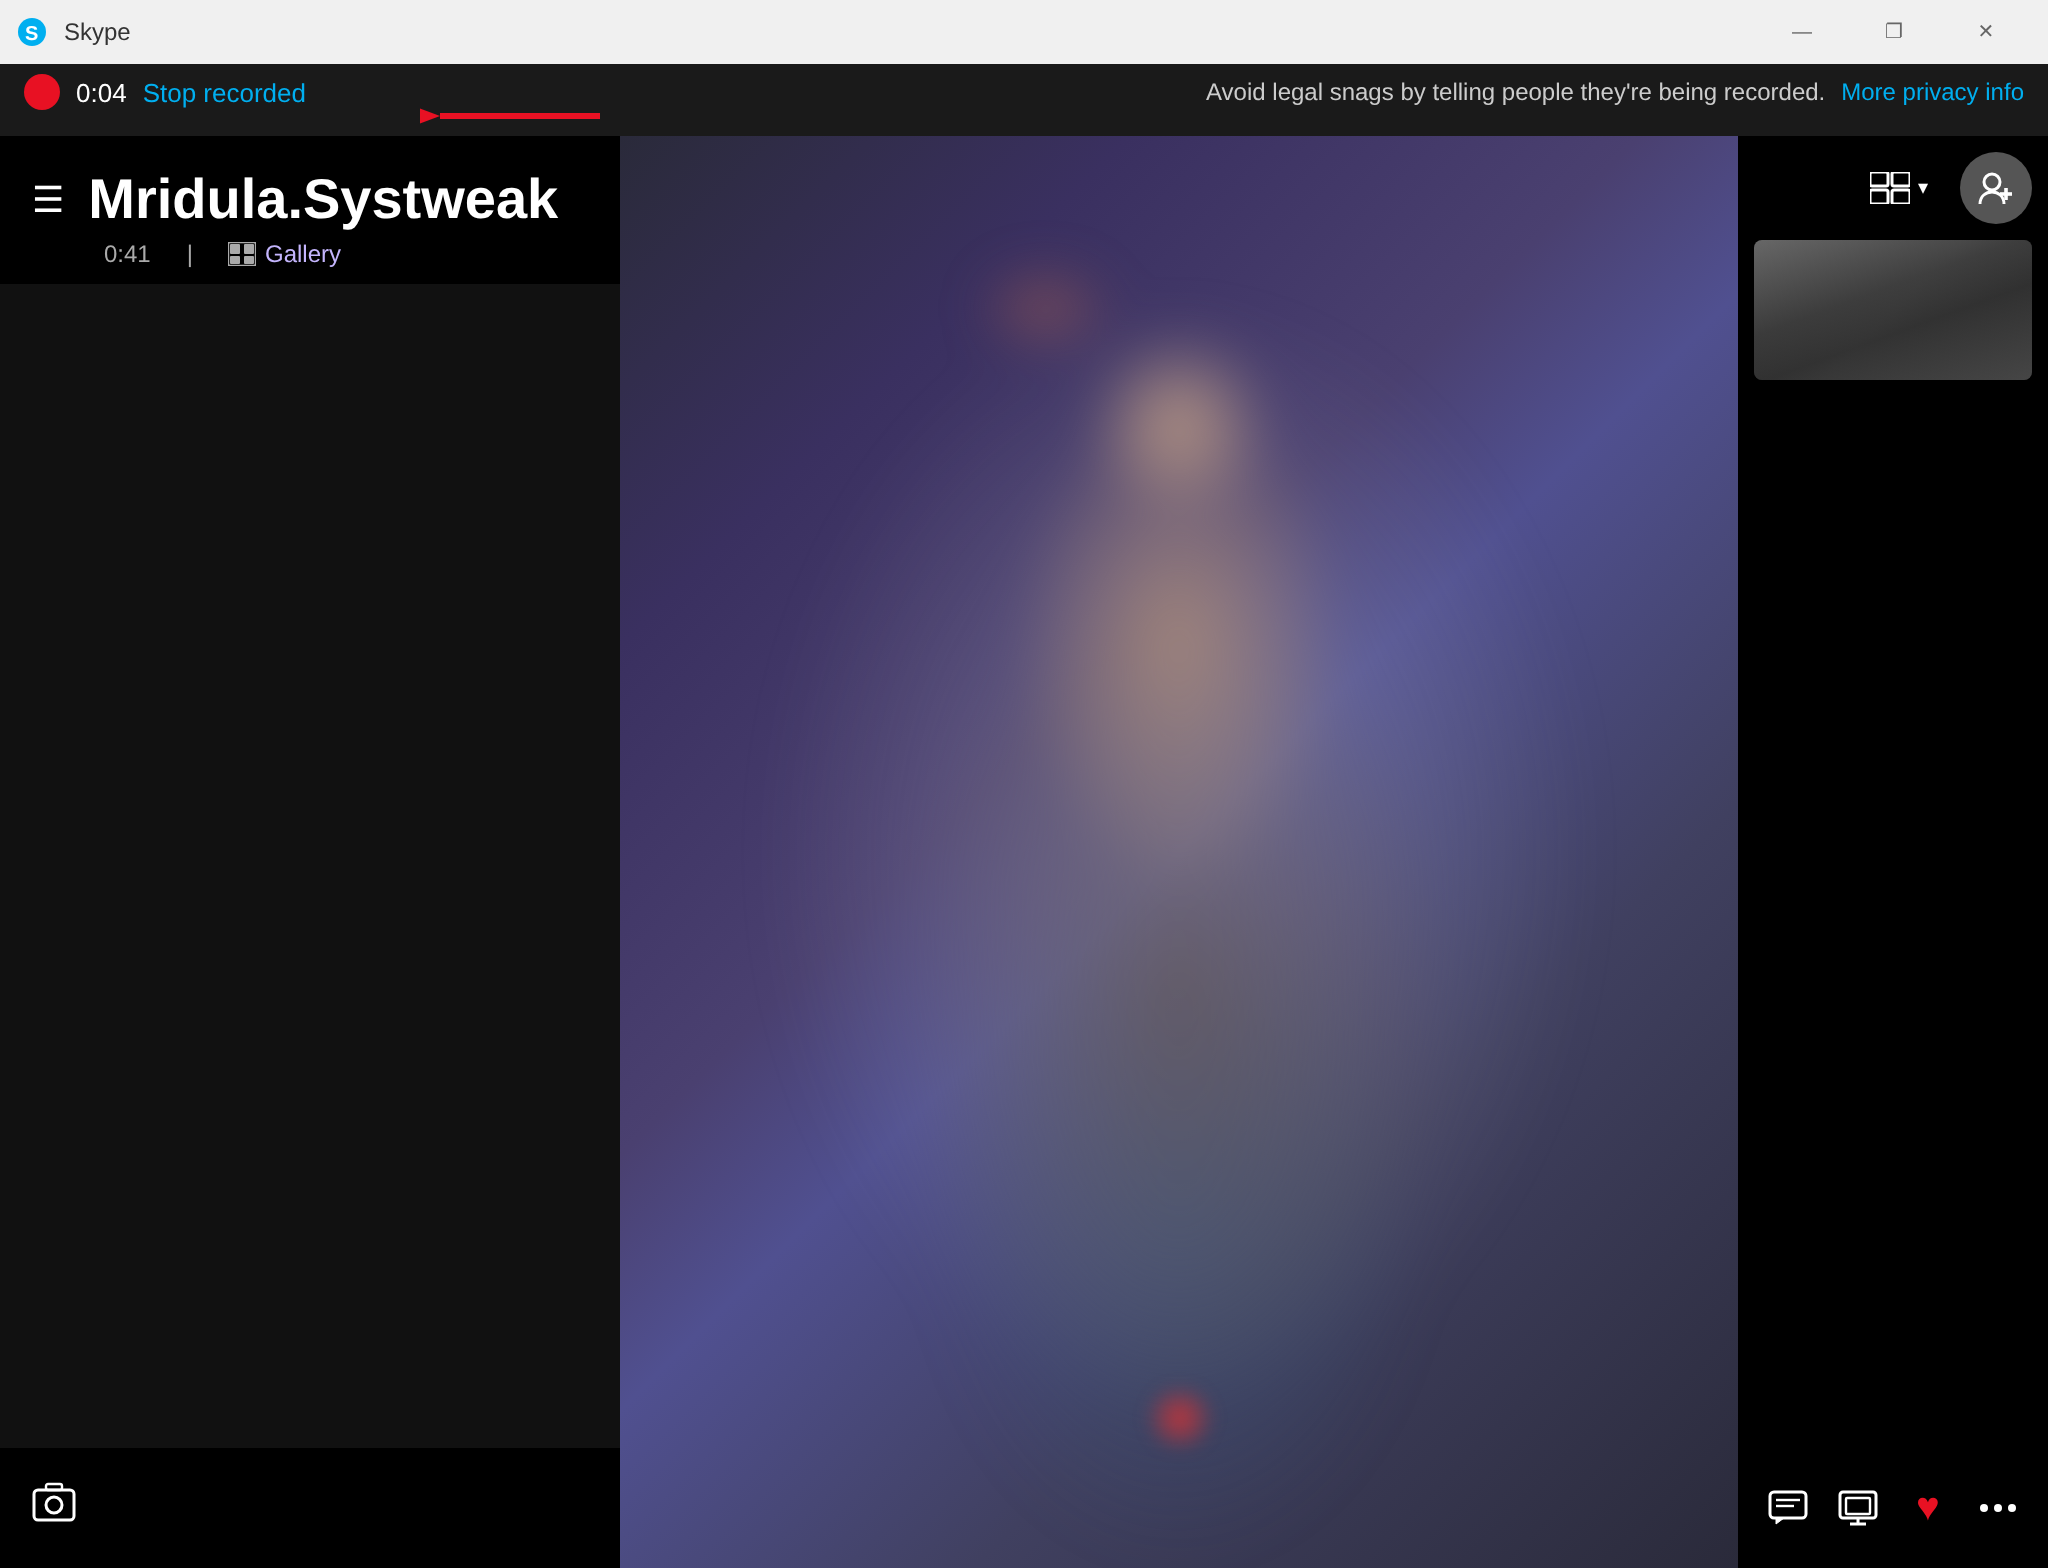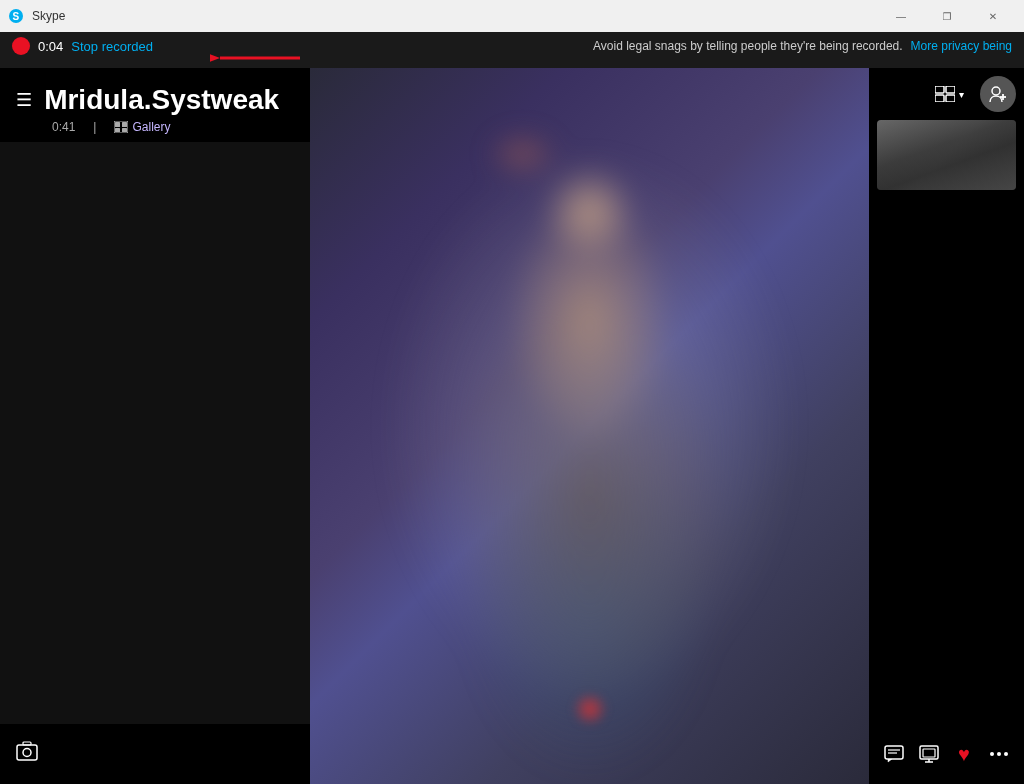--- a/index.html
+++ b/index.html
@@ -313,21 +313,21 @@
     <button class="title-btn close">✕</button>
   </div>
 </div>
 
 <div class="recording-bar">
   <div class="record-dot"></div>
   <span class="record-time">0:04</span>
   <a class="stop-recording-link">Stop recorded</a>
   <div class="recording-bar-spacer"></div>
   <span class="recording-notice">Avoid legal snags by telling people they're being recorded.</span>
-  <a class="more-privacy-link">More privacy being</a>
+  <a class="more-privacy-link">More privacy info</a>
 </div>
 
 <div class="arrow-annotation">
   <svg width="100" height="40" viewBox="0 0 100 40">
 
     <defs>
       <marker id="arrowhead" markerWidth="8" markerHeight="6" refX="0" refY="3" orient="auto">
         <polygon points="8 0, 0 3, 8 6" fill="#e81123"></polygon>
       </marker>
     </defs>

